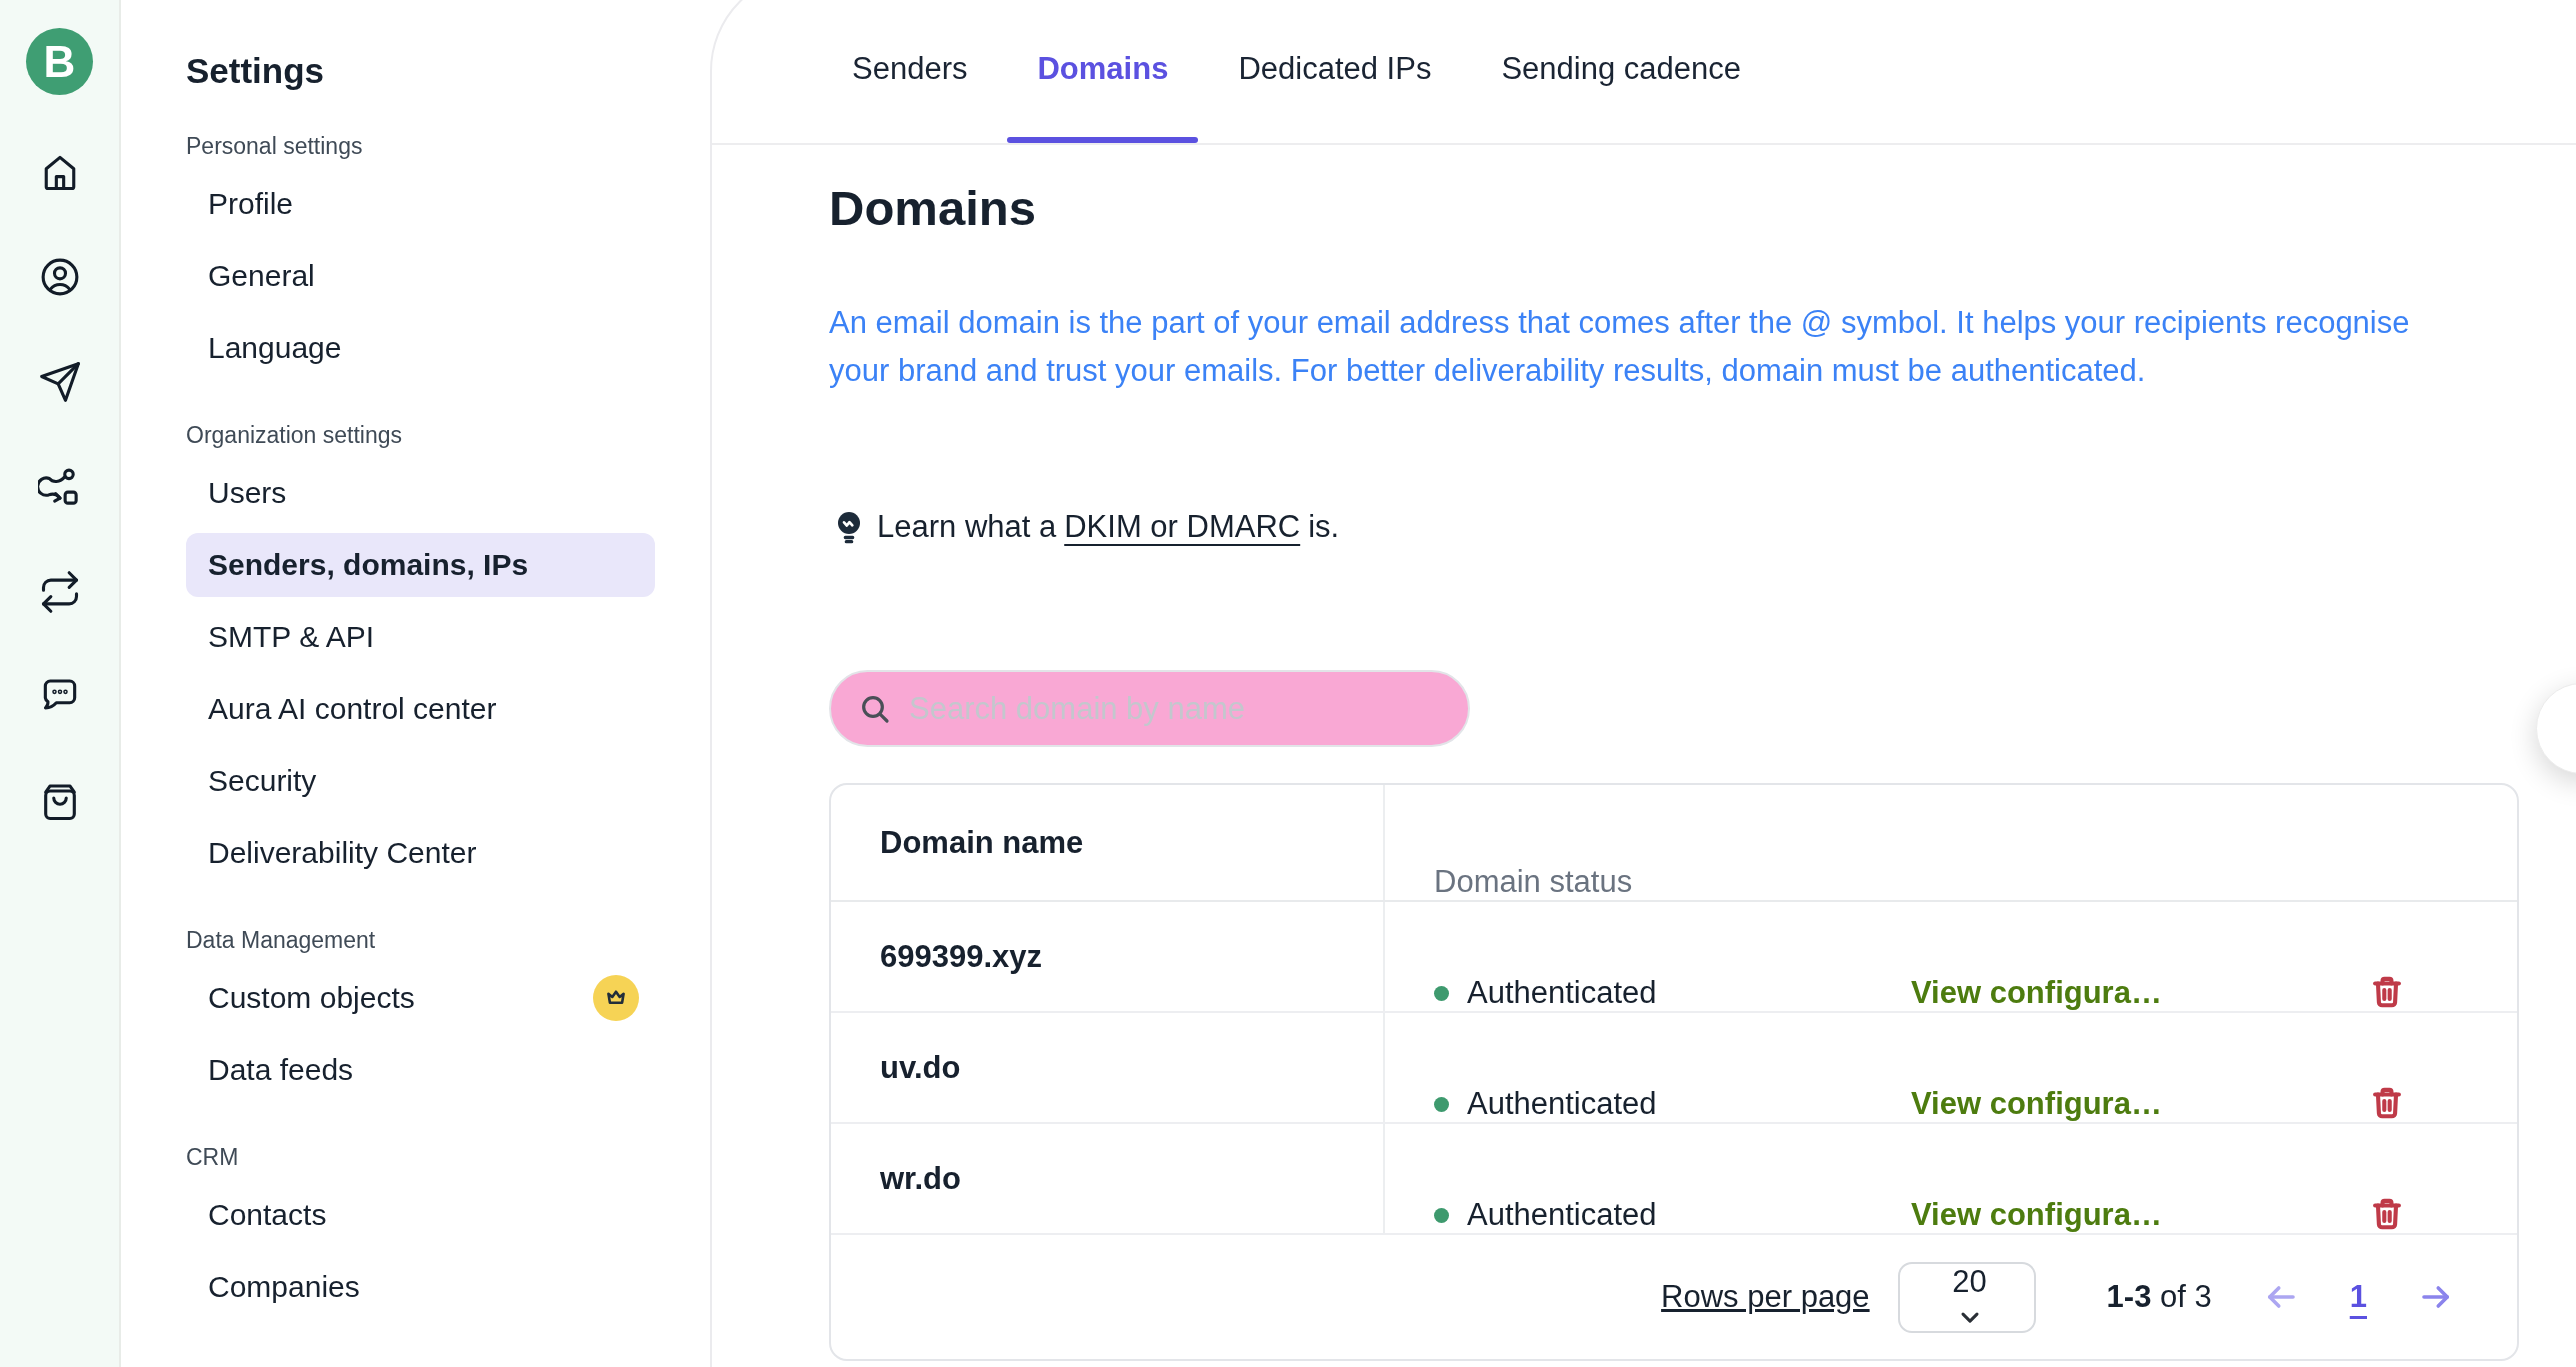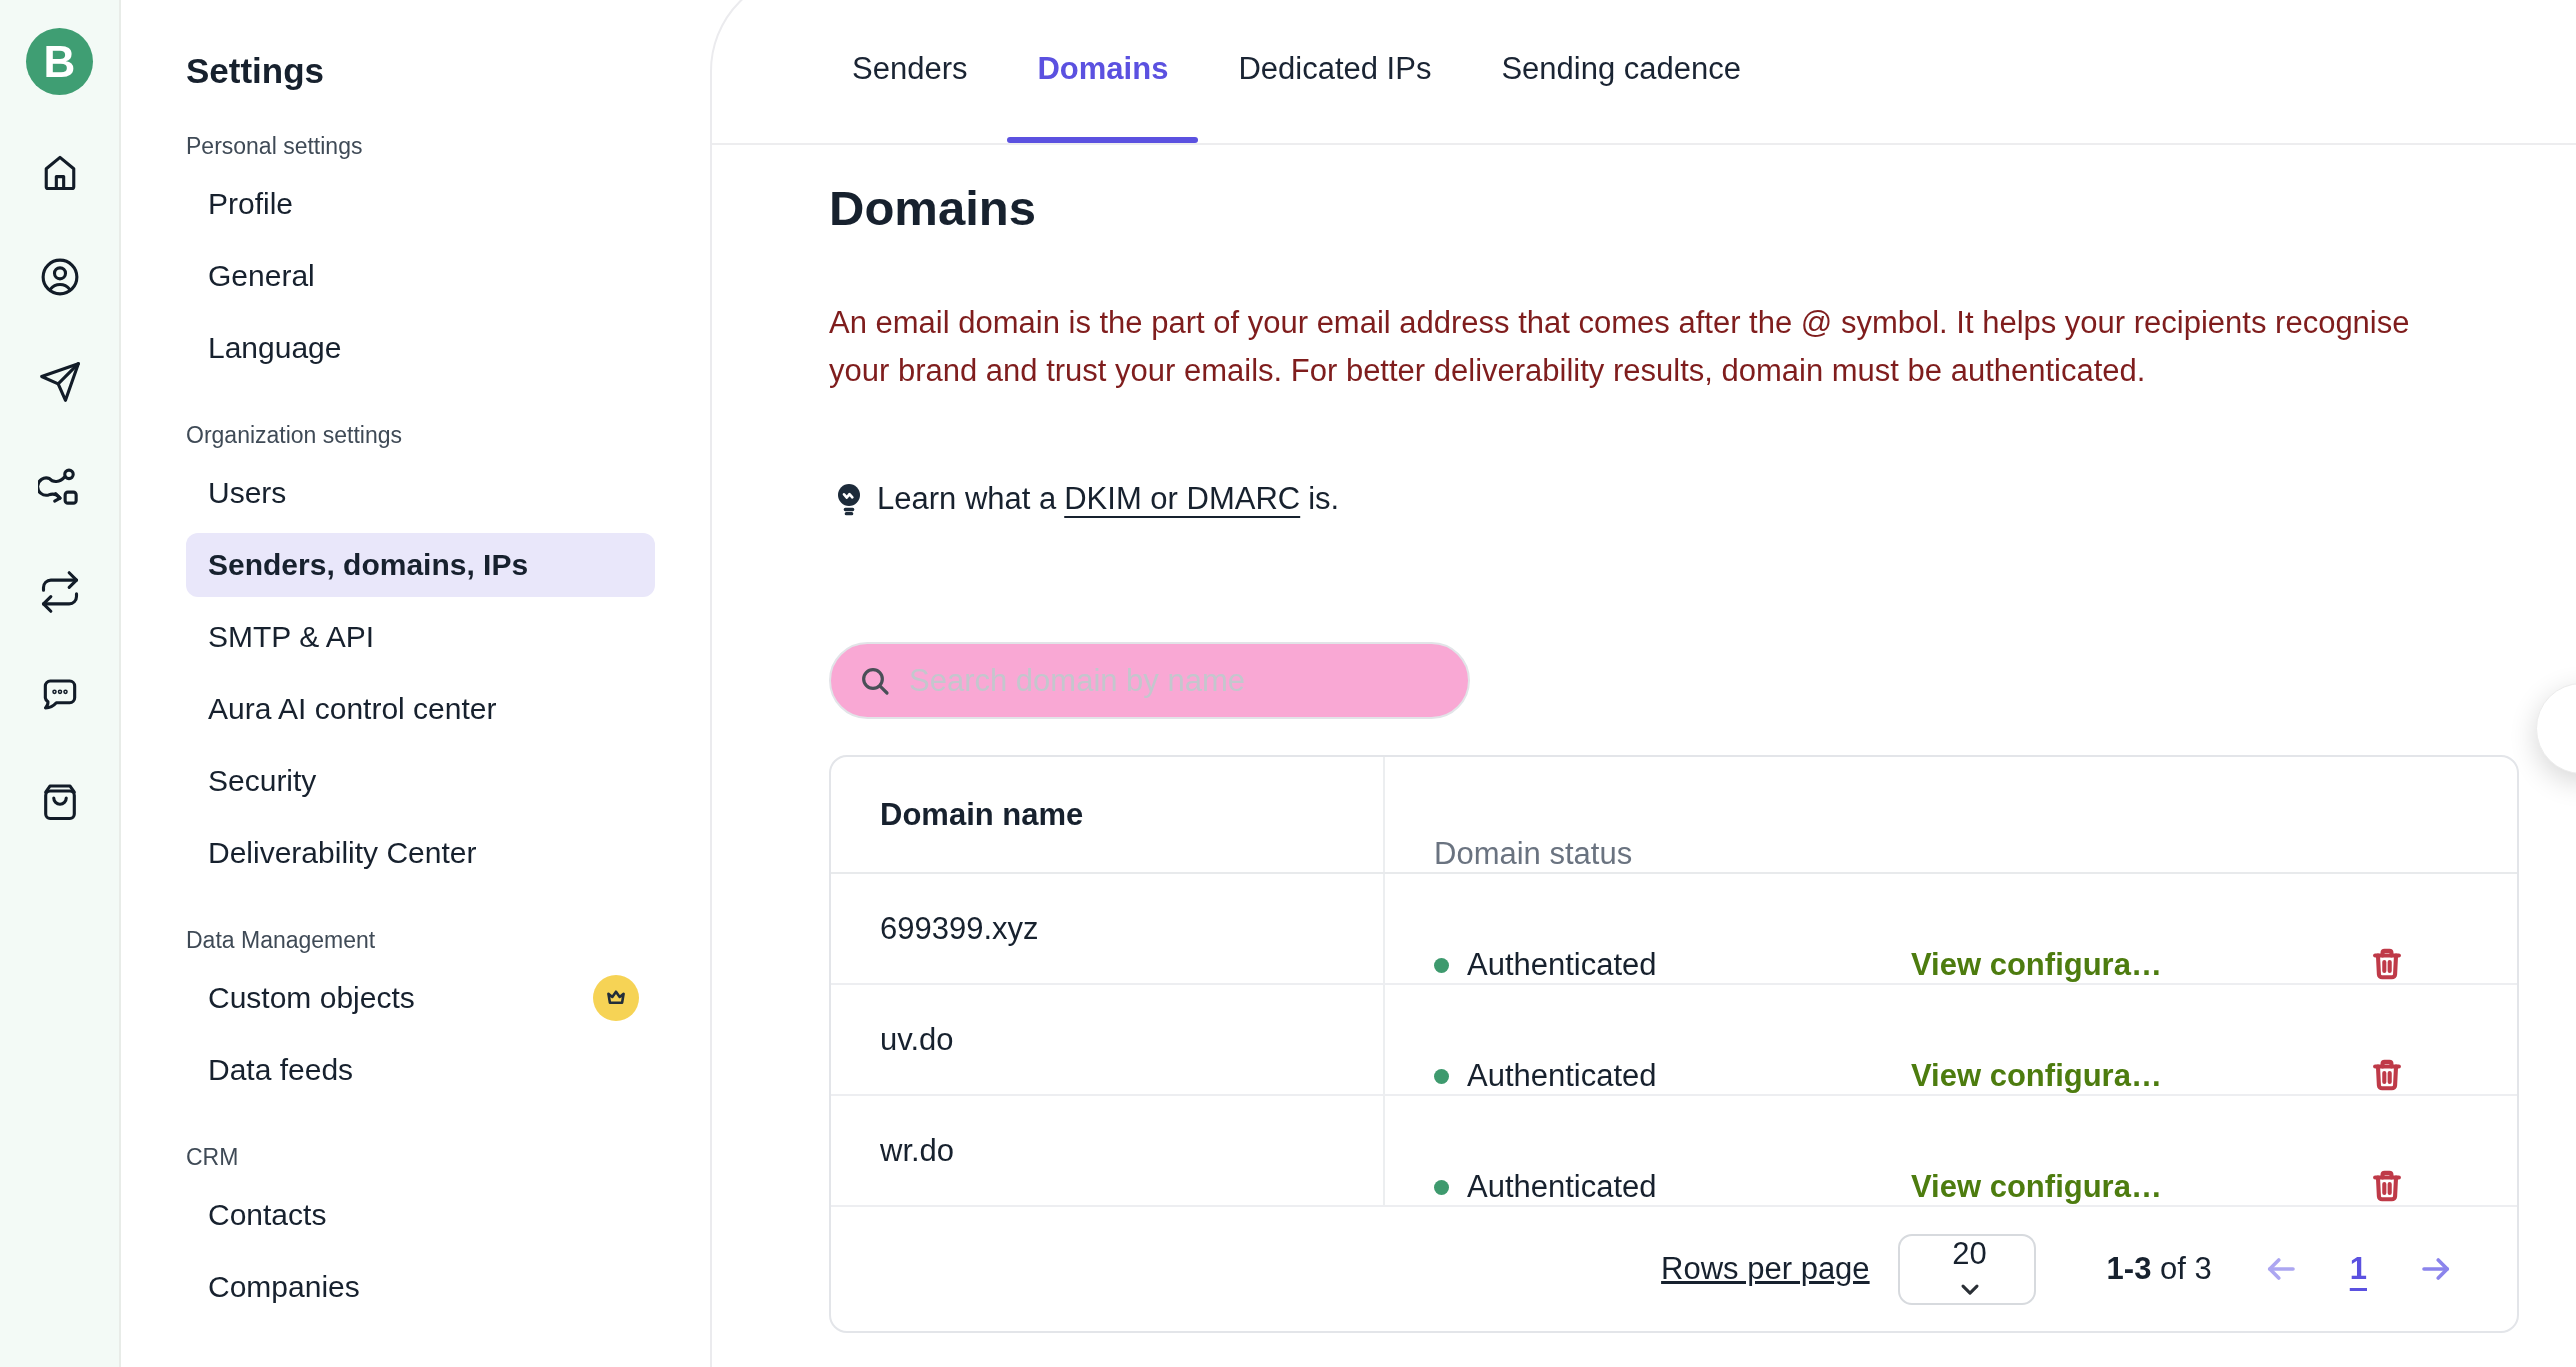--- a/index.html
+++ b/index.html
@@ -43,22 +43,22 @@
     font-size:31px; }
   .tab { height:92px; position:relative; cursor:pointer; color:#1a2433; }
   .tab.active { color:#5b51e0; font-weight:700; }
   .tab.active::after { content:""; position:absolute; left:-30px; right:-30px;
     bottom:0; height:6px; border-radius:3px; background:#5b51e0; }
   .tabs-border { position:absolute; left:0; right:0; top:143px; height:2px;
     background:#ededef; }
 
   .content { position:absolute; left:117px; top:180px; right:40px; }
   h1 { font-size:49px; font-weight:700; margin-bottom:63px; }
-  .desc { font-size:31px; line-height:48px; color:#7f1d1d; max-width:1632px;
-    margin-bottom:84px; }
+  .desc { font-size:31px; line-height:48px; color:#3b82f6; max-width:1632px;
+    margin-bottom:112px; }
   .tip { display:flex; align-items:center; gap:8px; font-size:31px;
     margin-bottom:123px; }
   .tip a { color:#17212e; text-decoration:underline; text-underline-offset:7px;
     text-decoration-thickness:2px; cursor:pointer; }
   .tip-icon svg { width:40px; height:40px; display:block; }
 
   .search { width:641px; height:77px; border:2px solid #e2e4e8;
     border-radius:40px; display:flex; align-items:center; gap:18px;
     padding:0 28px; margin-bottom:36px; background:#f9a8d4; }
   .search svg { width:32px; height:32px; stroke:#4a4f57; fill:none;
@@ -71,21 +71,21 @@
   .card { width:1690px; border:2px solid #e3e5e9; border-radius:18px;
     background:#fff; overflow:hidden; }
   .thead { display:flex; height:117px; border-bottom:2px solid #e8eaec; }
   .c1 { width:554px; flex:none; padding-left:49px; display:flex;
     align-items:center; border-right:2px solid #eceef0; }
   .c2 { flex:1; display:flex; align-items:flex-end; padding-left:49px;
     padding-right:111px; }
   .th1 { font-size:31px; font-weight:700; }
   .th2 { font-size:31px; color:#6a7380; }
   .trow { display:flex; height:111px; border-bottom:2px solid #edeef1; }
-  .domain { font-size:31px; }
+  .domain { font-size:31px;font-weight:bold; }
   .status { display:flex; align-items:center; gap:18px; width:396px;
     font-size:31px; }
   .dot { width:15px; height:15px; border-radius:50%; background:#3e9a6e; flex:none; }
   .action-link { font-size:31px; font-weight:700; color:#4d7c0f;
     margin-left:81px; cursor:pointer; white-space:nowrap; }
   .trash { margin-left:auto; cursor:pointer; display:flex; align-items:center; }
   .trash svg { width:38px; height:38px; stroke:#bf3a48; fill:none;
     stroke-width:2.6; stroke-linecap:round; stroke-linejoin:round; }
 
   .tfoot { display:flex; align-items:center; justify-content:flex-end;

